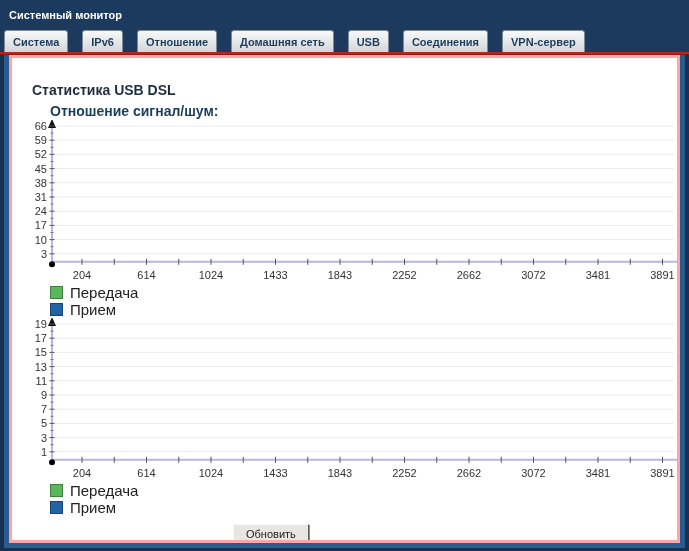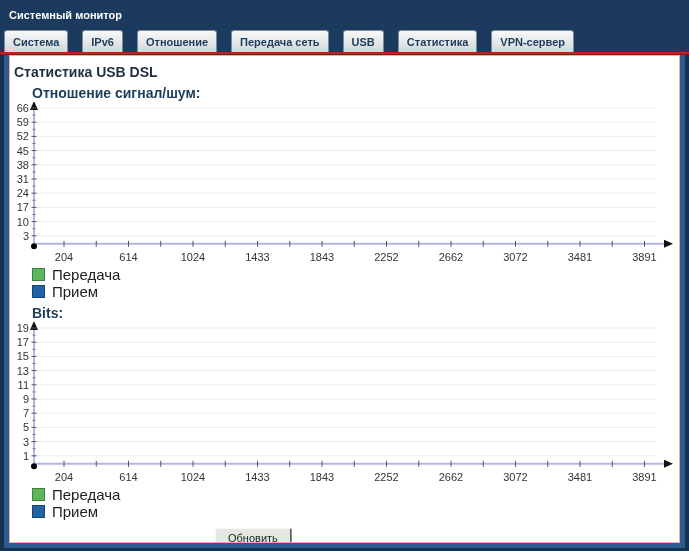--- a/index.html
+++ b/index.html
@@ -24,22 +24,22 @@
     background:linear-gradient(#f9f9f9,#d2d6da);
     border:1px solid #7e8c9a; border-bottom:none;
     border-radius:3px 3px 0 0;
     padding:5px 8px 4px; cursor:pointer; white-space:nowrap;
   }
   .redline { height:2px; background:#b5271e; border-bottom:1px solid #8a1912; }
   .frame { padding:0 4px 3px; }
   .frame-inner { background:#2a5b91; padding:0 5px 5px; }
   .panel {
     box-sizing:border-box; height:488px;
-    background:#ffffff; border:1px solid #fca5a5;
-    padding:0; overflow:hidden;
+    background:#ffffff; border:3px solid #fca5a5;
+    padding:16px; overflow:hidden;
   }
   .heading { margin:8px 0 4px 4px; font-size:14px; font-weight:bold; color:#1e2e3e; }
   .chart-title { margin:5px 0 1px 22px; font-size:14px; font-weight:bold; color:#1c3c5c; }
   svg.chart { display:block; }
   svg.chart text { font-family:"Liberation Sans",sans-serif; font-size:11px; fill:#333; }
   .legend { margin-left:22px; }
   .legend-item { display:flex; align-items:center; height:17px; }
   .swatch { width:13px; height:13px; border:1px solid rgba(0,0,0,0.3); box-sizing:border-box; margin-right:7px; }
   .legend-label { font-size:15px; color:#222; }
   .btnrow { margin:8px 0 0 205px; }
@@ -55,23 +55,23 @@
 <body>
 
 <div class="header">
   <span>Системный монитор</span>
 </div>
 
 <div class="tabbar" id="tabbar">
     <div class="tab">Система</div>
     <div class="tab">IPv6</div>
     <div class="tab">Отношение</div>
-    <div class="tab">Передача сеть</div>
+    <div class="tab">Домашняя сеть</div>
     <div class="tab">USB</div>
-    <div class="tab">Статистика</div>
+    <div class="tab">Соединения</div>
     <div class="tab">VPN-сервер</div>
   </div>
 
 <div class="redline"></div>
 
 <div class="frame">
   <div class="frame-inner">
     <div class="panel">
       <div class="heading">Статистика USB DSL</div>
       <div id="charts">
@@ -163,21 +163,20 @@
                 <span class="swatch" style="background: rgb(92, 182, 92);"></span>
                 <span class="legend-label">Передача</span>
               </div>
               <div class="legend-item">
                 <span class="swatch" style="background: rgb(34, 99, 165);"></span>
                 <span class="legend-label">Прием</span>
               </div>
             </div>
           </div>
           <div>
-            <div class="chart-title">Bits:</div>
             <svg class="chart" width="666" height="164">
               <g>
                 <line x1="24" y1="6" x2="646" y2="6" stroke="#ececec" stroke-width="1"></line>
                 <line x1="24" y1="20.2" x2="646" y2="20.2" stroke="#ececec" stroke-width="1"></line>
                 <line x1="24" y1="34.4" x2="646" y2="34.4" stroke="#ececec" stroke-width="1"></line>
                 <line x1="24" y1="48.599999999999994" x2="646" y2="48.599999999999994" stroke="#ececec" stroke-width="1"></line>
                 <line x1="24" y1="62.8" x2="646" y2="62.8" stroke="#ececec" stroke-width="1"></line>
                 <line x1="24" y1="77" x2="646" y2="77" stroke="#ececec" stroke-width="1"></line>
                 <line x1="24" y1="91.19999999999999" x2="646" y2="91.19999999999999" stroke="#ececec" stroke-width="1"></line>
                 <line x1="24" y1="105.39999999999999" x2="646" y2="105.39999999999999" stroke="#ececec" stroke-width="1"></line>

